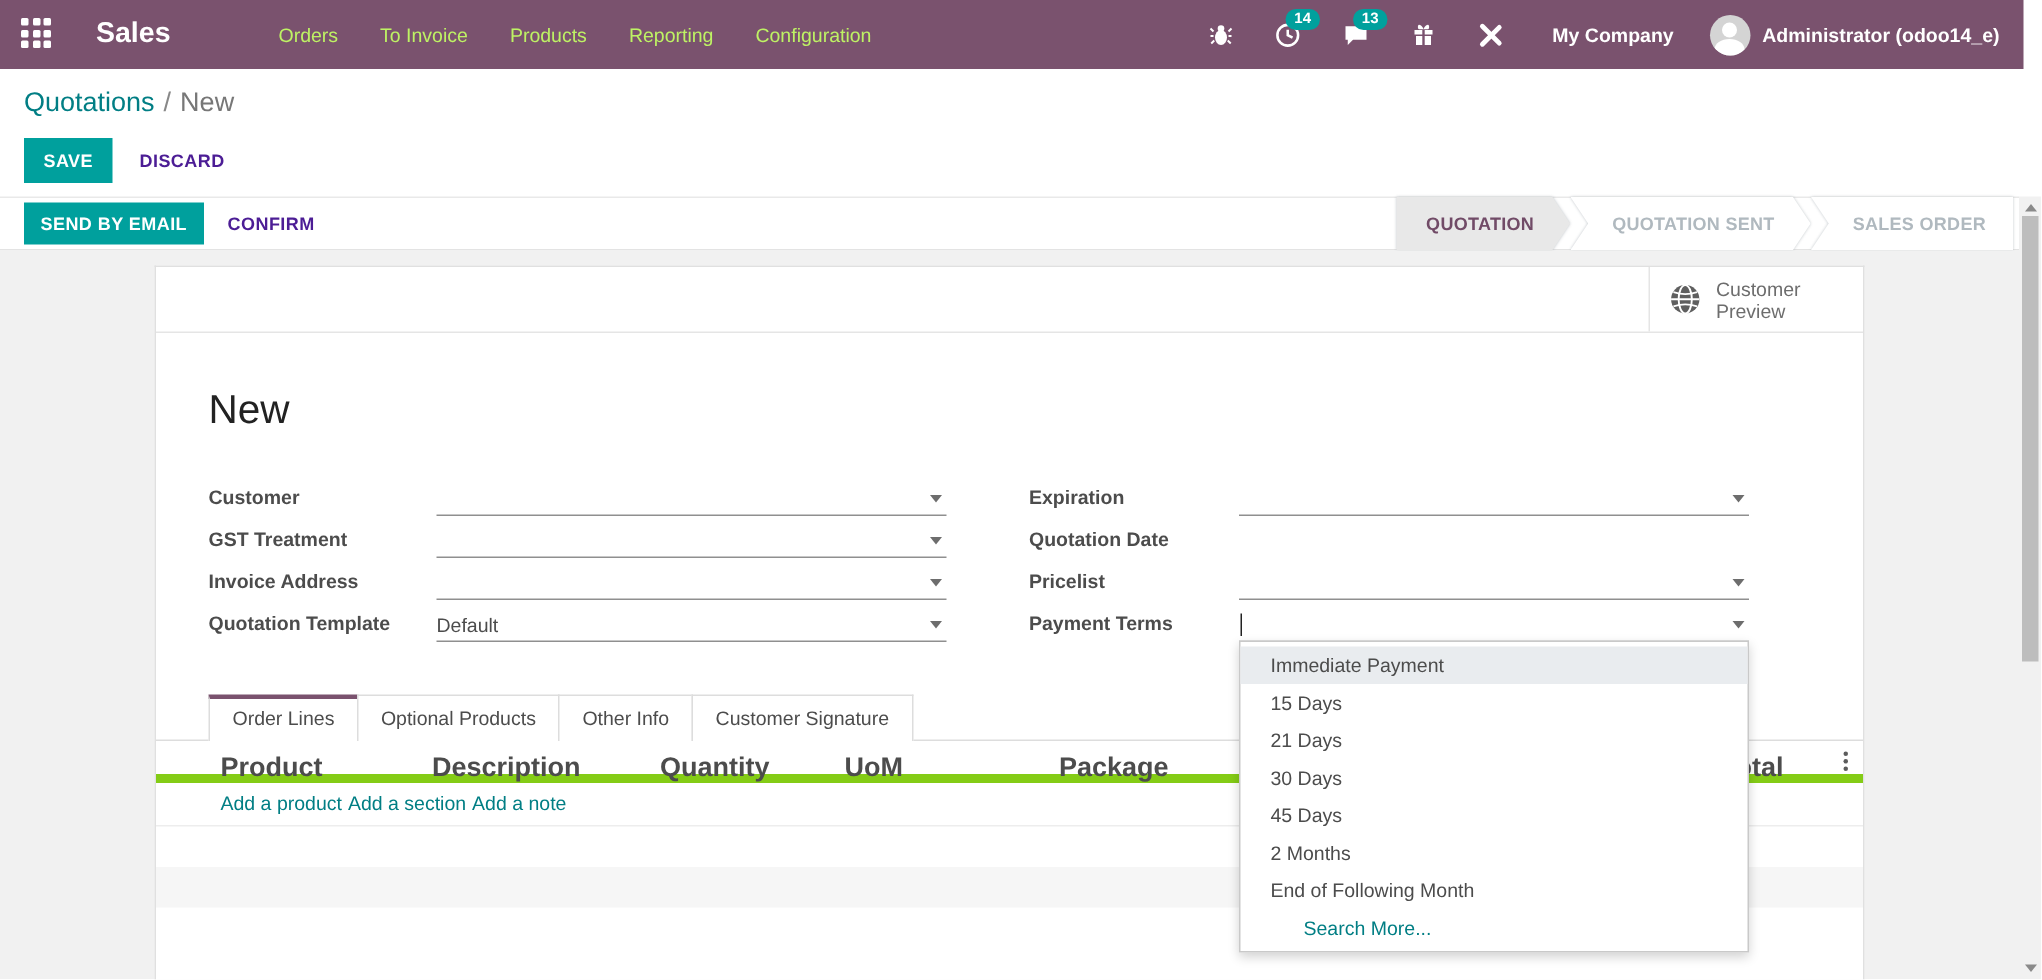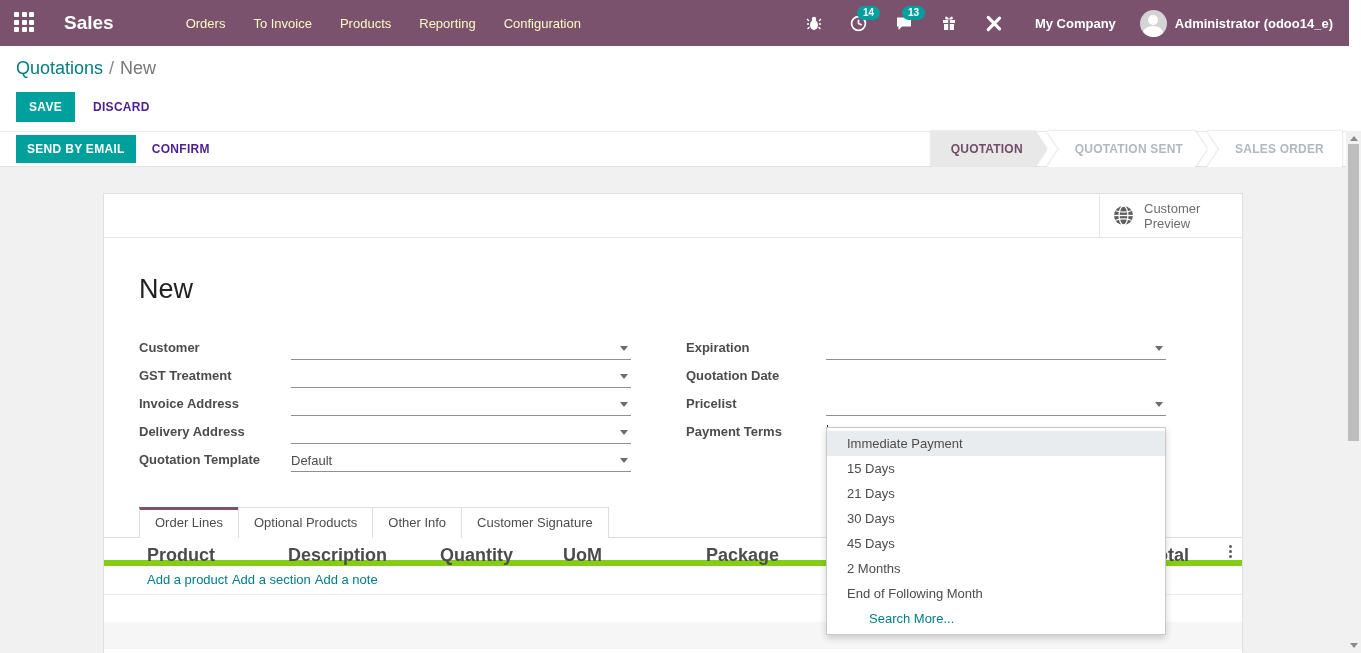--- a/index.html
+++ b/index.html
@@ -5,21 +5,21 @@
   * { box-sizing: border-box; margin: 0; padding: 0; }
   body { font-family: "Liberation Sans", sans-serif; background:#fff; }
   .screen { position:relative; width:1361px; height:653px; overflow:hidden; background:#fff; font-size:13px; color:#4c4c4c; }
 
   
   .navbar { position:absolute; top:0; left:0; right:12px; height:46px; background:#7a526e; display:flex; align-items:center; padding:0 12px 0 14px; color:#f2eef1; }
   .apps-btn { width:22px; height:22px; display:grid; grid-template-columns:repeat(3,5px); grid-template-rows:repeat(3,5px); gap:2.5px; cursor:pointer; margin-right:28px; }
   .apps-btn i { background:#fff; border-radius:1px; }
   .brand { font-size:19px; font-weight:bold; color:#fff; margin-right:62px; cursor:pointer; }
   .nav-menus { display:flex; gap:8px; }
-  .nav-menu { padding:14px 10px; font-size:13px; cursor:pointer; color:#fef9c3; }
+  .nav-menu { padding:14px 10px; font-size:13px; cursor:pointer; color:#bef264; }
   .nav-right { margin-left:auto; display:flex; align-items:center; gap:10px; }
   .nav-icon-btn { position:relative; padding:6px 9px; cursor:pointer; display:flex; align-items:center; }
   .nav-icon-btn svg { display:block; }
   .badge { position:absolute; top:-3px; left:16px; background:#00a09d; color:#fff; font-size:10px; font-weight:bold; border-radius:8px; padding:1px 6px; line-height:12px; }
   .company { font-size:13px; font-weight:bold; color:#fff; padding:0 14px; cursor:pointer; }
   .user-block { display:flex; align-items:center; gap:8px; cursor:pointer; padding-right:4px; }
   .avatar { width:27px; height:27px; border-radius:50%; background:#d4d4d4; overflow:hidden; position:relative; }
   .avatar .head { position:absolute; top:5px; left:8.5px; width:10px; height:10px; border-radius:50%; background:#fff; }
   .avatar .body { position:absolute; top:16px; left:3.5px; width:20px; height:14px; border-radius:50% 50% 0 0; background:#fff; }
   .user-name { font-size:13px; font-weight:bold; color:#fff; }
@@ -40,21 +40,21 @@
   .stages { margin-left:auto; display:flex; height:36px; margin-right:4px; }
   .stage-wrap { filter:drop-shadow(0 0 1px rgba(120,130,140,.45)); }
   .stage { height:36px; display:flex; align-items:center; padding:0 24px 0 28px; font-size:12px; font-weight:bold; letter-spacing:.2px; color:#b0b9bf; background:#fff; cursor:pointer;
            clip-path:polygon(0 0, calc(100% - 12px) 0, 100% 50%, calc(100% - 12px) 100%, 0 100%, 12px 50%); }
   .stage.first { clip-path:polygon(0 0, calc(100% - 12px) 0, 100% 50%, calc(100% - 12px) 100%, 0 100%); padding-left:20px; }
   .stage.last { clip-path:polygon(0 0, 100% 0, 100% 100%, 0 100%, 12px 50%); padding-right:18px; }
   .stage.active { background:#e8e8e8; color:#714b67; }
 
   
   .content { position:absolute; top:167px; left:0; right:15px; bottom:0; background:#f1f1f1; }
-  .sheet { position:absolute; top:26px; left:103px; width:1140px; bottom:-1px; background:#fff; border:1px solid #e0e0e0; border-bottom:none; }
+  .sheet { position:absolute; top:10px; left:103px; width:1140px; bottom:-1px; background:#fff; border:1px solid #e0e0e0; border-bottom:none; }
   .sheet-topstrip { height:44px; border-bottom:1px solid #e5e5e5; position:relative; }
   .preview-btn { position:absolute; right:0; top:0; bottom:0; width:143px; border-left:1px solid #e5e5e5; display:flex; align-items:center; gap:10px; padding-left:13px; cursor:pointer; color:#6d6d6d; }
   .preview-label { font-size:13px; line-height:15px; width:70px; }
   .sheet-title { font-size:27px; line-height:34px; color:#222; font-weight:normal; margin:34px 0 0 35px; }
   .form-grid { display:flex; margin:26px 0 0 35px; }
   .fcol { display:flex; flex-direction:column; }
   .fcol-left { width:492px; margin-right:55px; }
   .fcol-right { width:480px; }
   .field-row { height:28px; display:flex; align-items:flex-end; }
   .field-label { width:152px; font-size:13px; font-weight:bold; color:#4c4c4c; padding-bottom:5px; }
@@ -238,27 +238,20 @@
               </div>
           </div>
           <div class="field-row">
             <div class="field-label">Invoice Address</div>
             <div class="field-widget">
                 <span></span>
                 <i class="caret"></i>
               </div>
           </div>
           <div class="field-row">
-            <div class="field-label">Delivery Address</div>
-            <div class="field-widget">
-                <span></span>
-                <i class="caret"></i>
-              </div>
-          </div>
-          <div class="field-row">
             <div class="field-label">Quotation Template</div>
             <div class="field-widget">
                 <span>Default</span>
                 <i class="caret"></i>
               </div>
           </div>
         </div>
 
         <div class="fcol fcol-right">
           <div class="field-row">

